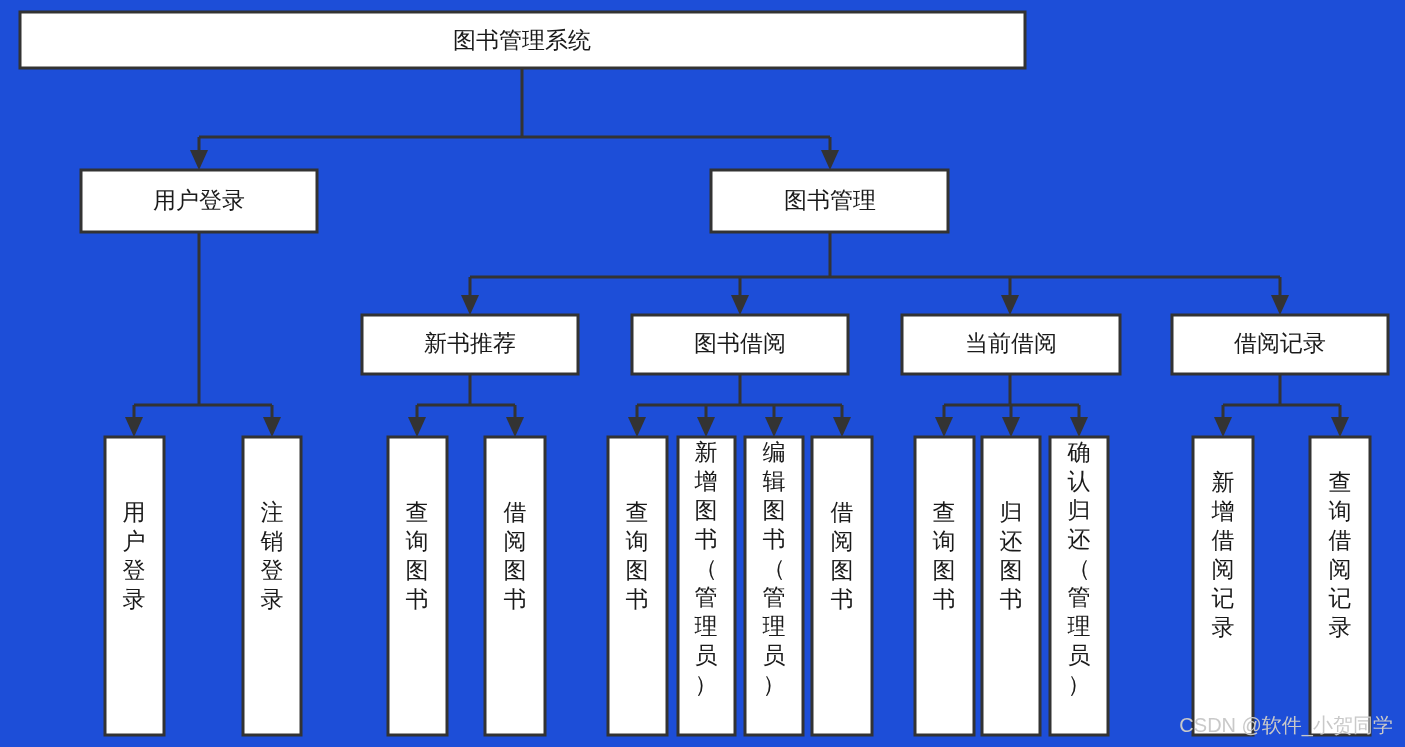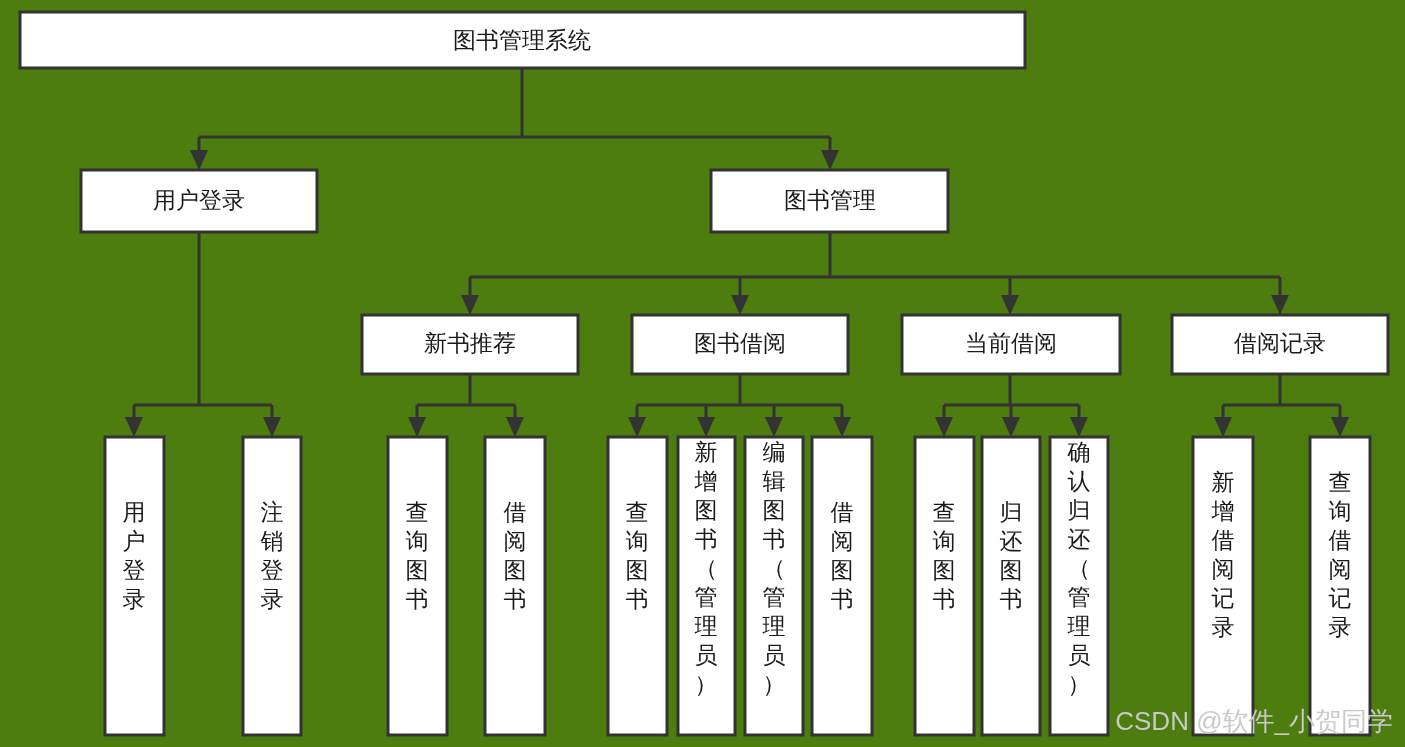--- a/index.html
+++ b/index.html
@@ -10,21 +10,21 @@
   body {
     width: 1405px;
     height: 747px;
     font-family: "Liberation Sans", "DejaVu Sans", sans-serif;
     overflow: hidden;
   }
   #diagram-root {
     position: relative;
     width: 1405px;
     height: 747px;
-    background: #4d7c0f;
+    background: #1d4ed8;
   }
   svg#flowchart {
     display: block;
     width: 1405px;
     height: 747px;
   }
   .node-rect {
     fill: #ffffff;
     stroke: #333333;
     stroke-width: 3;
@@ -49,21 +49,21 @@
   }
   .arrow-head {
     fill: #333333;
     stroke: none;
   }
   .watermark {
     position: absolute;
     right: 12px;
     bottom: 8px;
     font-family: "Liberation Sans", "DejaVu Sans", sans-serif;
-    font-size: 26px;
+    font-size: 20px;
     color: #c9c9c9;
     white-space: nowrap;
     user-select: none;
     pointer-events: none;
   }
 </style>
 </head>
 <body>
 
 <div id="diagram-root">

